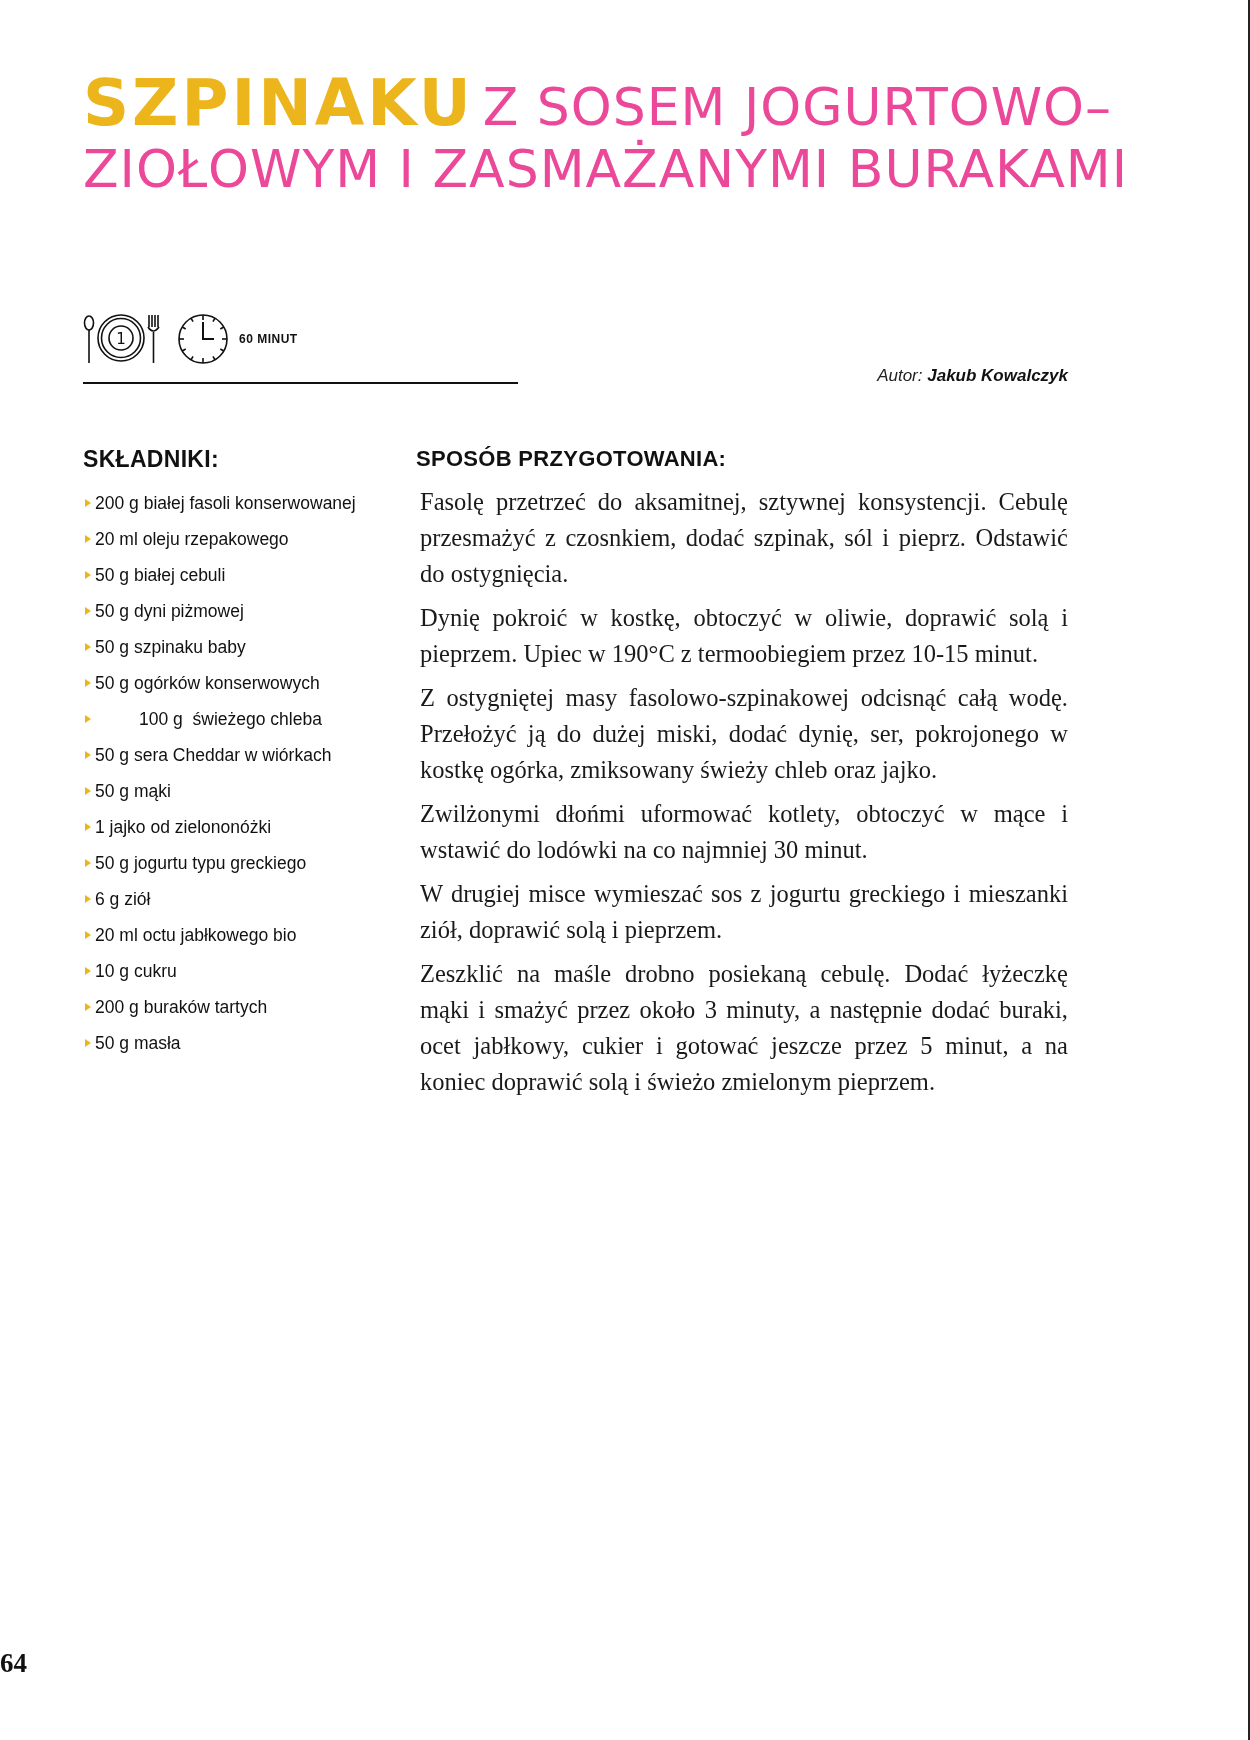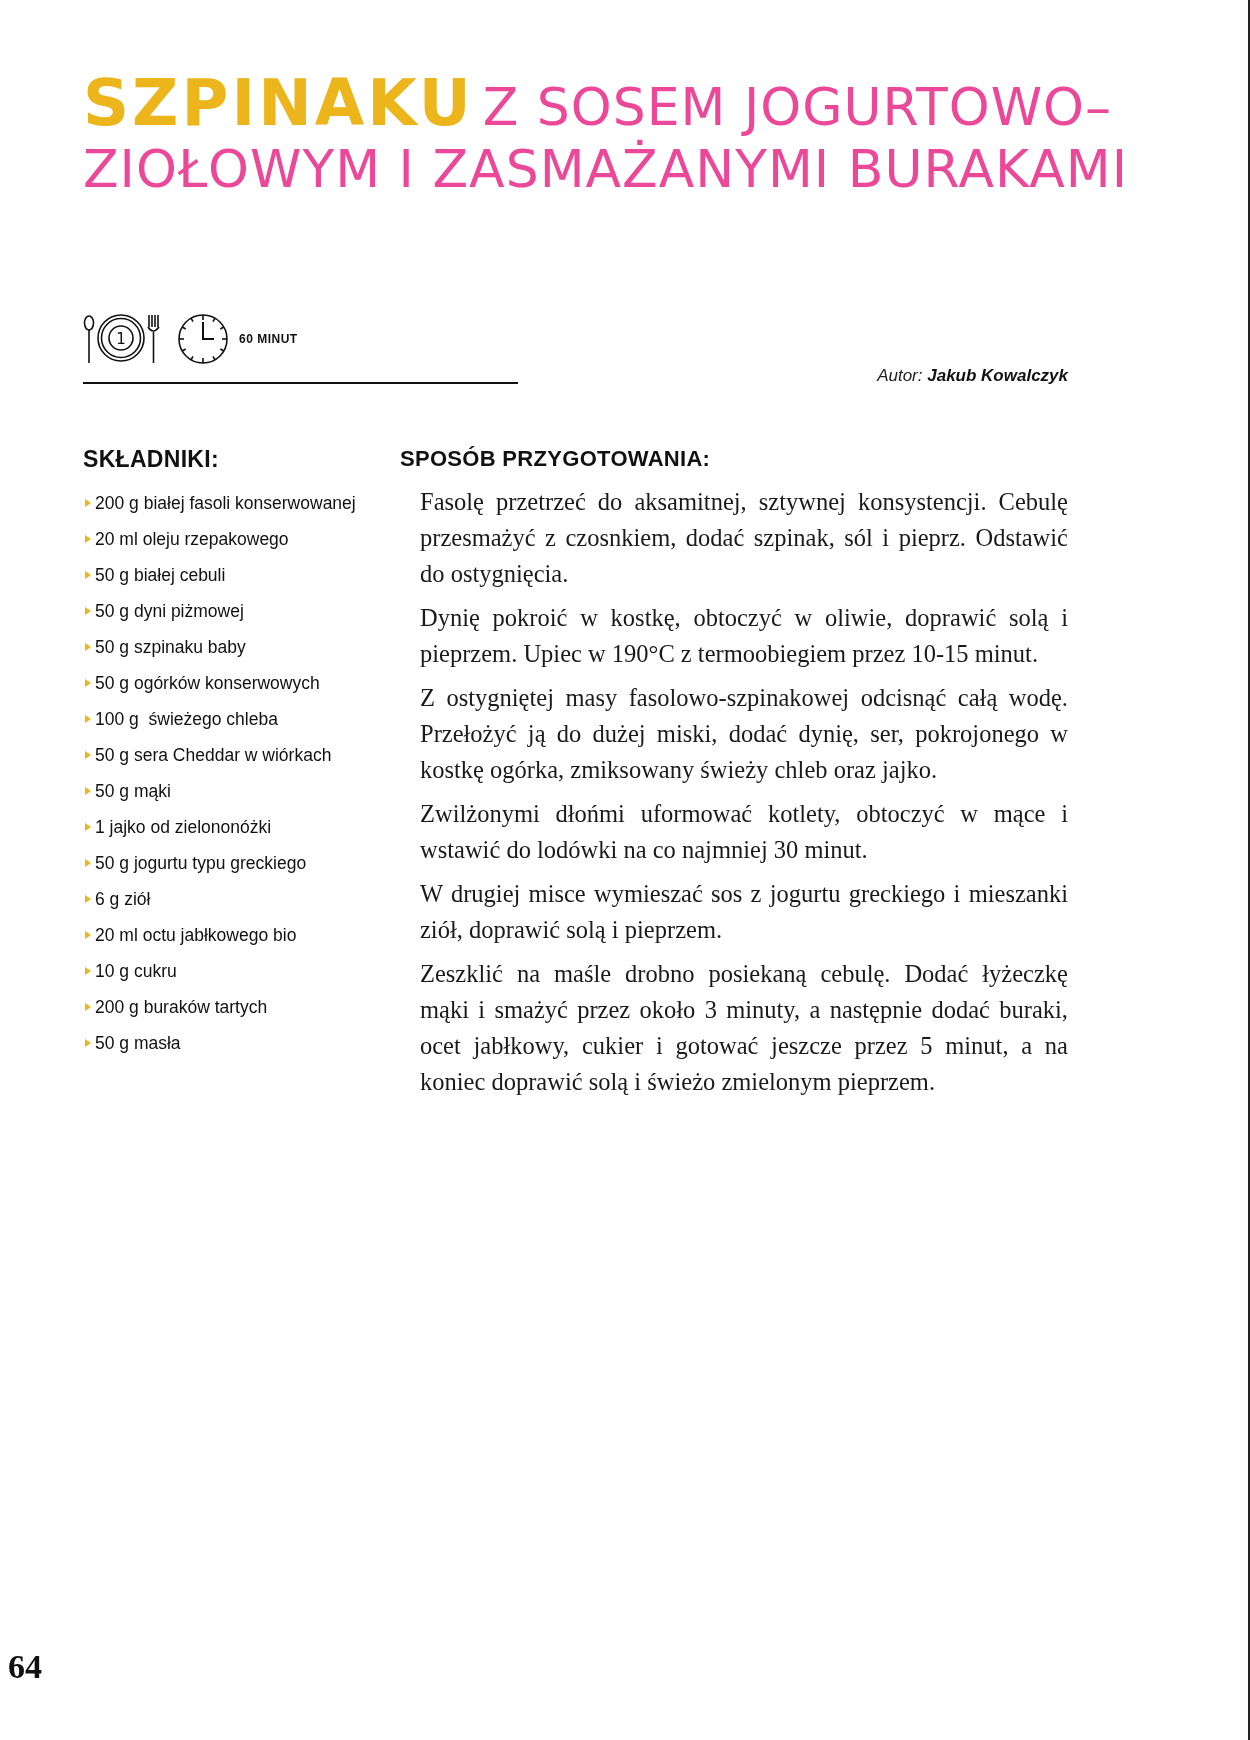--- a/index.html
+++ b/index.html
@@ -28,41 +28,41 @@
   .rule { position: absolute; left: 83px; top: 382px; width: 435px; height: 2px; background: #111; }
 
   .author { position: absolute; right: 182px; top: 366px; font-size: 17px; color: #222; white-space: nowrap; font-style: italic; }
   .author b { font-weight: bold; color: #111; }
 
   .ing-head, .method-head {
     position: absolute; top: 446px; font-size: 23px; font-weight: bold; color: #111; margin: 0;
     letter-spacing: 0.3px;
   }
   .ing-head { left: 83px; }
-  .method-head { left: 400px; font-size: 22px; }
+  .method-head { left: 416px; font-size: 22px; }
 
   .ing-list { position: absolute; left: 85px; top: 485px; margin: 0; padding: 0; list-style: none; }
   .ing-list li {
     height: 36px; line-height: 36px; font-size: 17.5px; color: #111; white-space: nowrap;
     display: flex; align-items: center;
   }
   .ing-list .bullet {
     width: 0; height: 0; border-top: 4px solid transparent; border-bottom: 4px solid transparent;
     border-left: 6px solid #ecb51c; margin-right: 4px; flex: none;
   }
 
   .method { position: absolute; left: 420px; top: 484px; width: 648px; }
   .method p {
     margin: 0 0 8px 0; font-family: "Liberation Serif", serif; font-size: 24.5px;
     line-height: 36px; color: #1a1a1a; text-align: justify;
   }
 
   .page-num {
-    position: absolute; left: 8px; top: 1648px; font-family: "Liberation Serif", serif;
-    font-weight: bold; font-size: 34px; color: #111;
+    position: absolute; left: 0; top: 1648px; font-family: "Liberation Serif", serif;
+    font-weight: bold; font-size: 27px; color: #111;
   }
 </style>
 </head>
 <body>
 
 <div class="right-edge"></div>
 
 <h1 class="title">
   <span class="line l2">
     <span class="accent">SZPINAKU</span>
@@ -138,21 +138,21 @@
   <li>
       <span class="bullet"></span>
       <span>50 g szpinaku baby</span>
     </li>
   <li>
       <span class="bullet"></span>
       <span>50 g ogórków konserwowych</span>
     </li>
   <li>
       <span class="bullet"></span>
-      <span style="white-space:pre;">100 g  świeżego chleba</span>
+      <span style="white-space:pre;margin-left:44px;">100 g  świeżego chleba</span>
     </li>
   <li>
       <span class="bullet"></span>
       <span>50 g sera Cheddar w wiórkach</span>
     </li>
   <li>
       <span class="bullet"></span>
       <span>50 g mąki</span>
     </li>
   <li>

